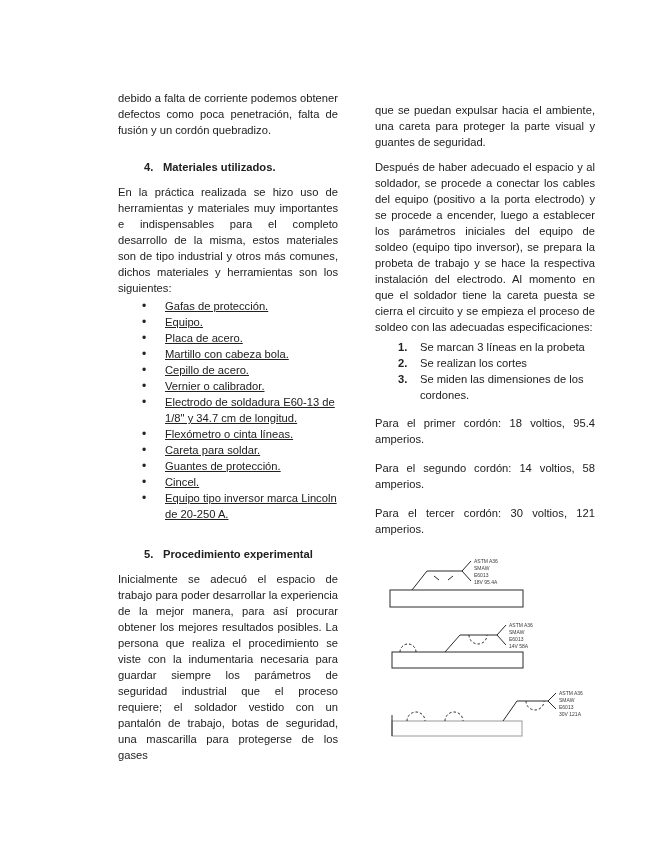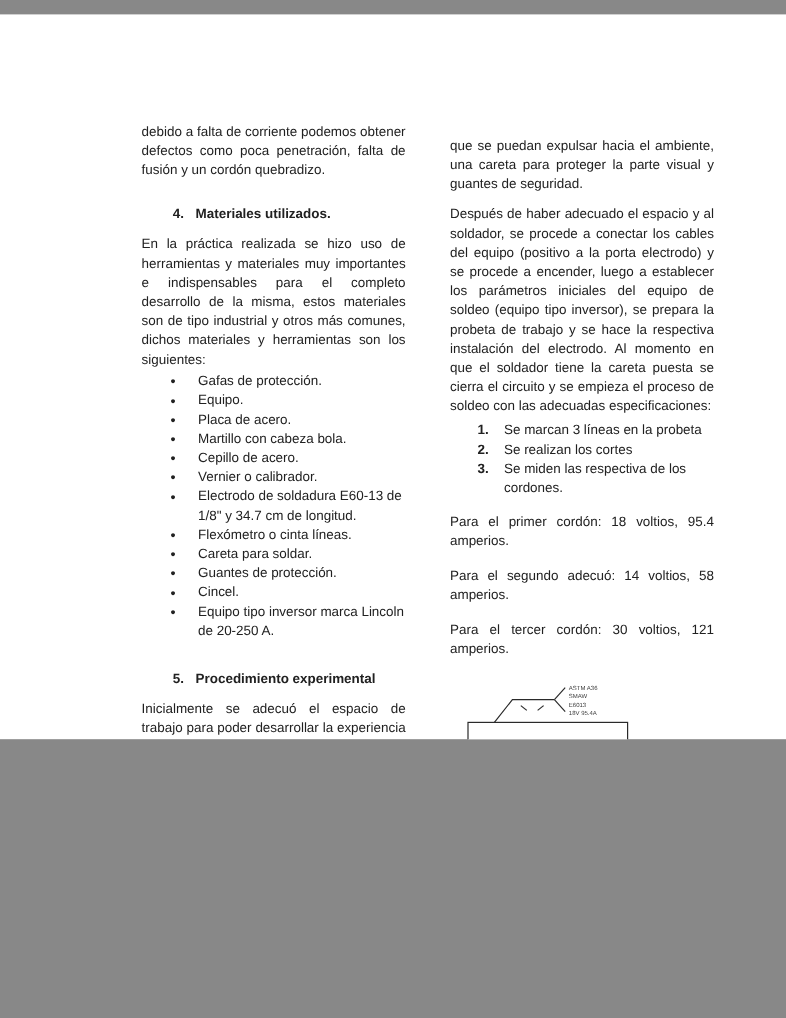--- a/index.html
+++ b/index.html
@@ -1,23 +1,23 @@
 <!DOCTYPE html>
 <html><head>
 <meta charset="utf-8">
 <style>
   html,body{margin:0;padding:0;background:#888;}
   .page{
     position:relative;
-    width:655px;height:604px;
+    width:655px;height:848px;
     background:#ffffff;
     font-family:"Liberation Sans", sans-serif;
     color:#212121;
     overflow:hidden;
-    margin:12px auto;
+    margin:0 auto;
   }
   .col{
     position:absolute;
     width:220px;
     top:90px;
     font-size:11.2px;
     line-height:16px;
   }
   .col-left{left:118px;}
   .col-right{left:375px;top:102px;}
@@ -28,20 +28,21 @@
   .heading{
     font-weight:bold;
     margin:21px 0 9px 0;
     padding-left:26px;
   }
   .heading .hnum{display:inline-block;width:19px;}
   ul.materials{
     list-style:none;
     margin:2px 0 0 0;
     padding:0 0 0 47px;
+    text-decoration:underline;
   }
   ul.materials li{
     position:relative;
     text-align:left;
   }
   ul.materials li::before{
     content:"\2022";
     position:absolute;
     left:-23px;
     font-size:12px;
@@ -111,25 +112,25 @@
     <p class="para">Inicialmente se adecuó el espacio de trabajo para poder desarrollar la experiencia de la mejor manera, para así procurar obtener los mejores resultados posibles. La persona que realiza el procedimiento se viste con la indumentaria necesaria para guardar siempre los parámetros de seguridad industrial que el proceso requiere; el soldador vestido con un pantalón de trabajo, botas de seguridad, una mascarilla para protegerse de los gases</p>
   </div>
 
   <div class="col col-right">
     <p class="para">que se puedan expulsar hacia el ambiente, una careta para proteger la parte visual y guantes de seguridad.</p>
     <p class="para" style="margin-bottom:4px;">Después de haber adecuado el espacio y al soldador, se procede a conectar los cables del equipo (positivo a la porta electrodo) y se procede a encender, luego a establecer los parámetros iniciales del equipo de soldeo (equipo tipo inversor), se prepara la probeta de trabajo y se hace la respectiva instalación del electrodo. Al momento en que el soldador tiene la careta puesta se cierra el circuito y se empieza el proceso de soldeo con las adecuadas especificaciones:</p>
 
     <ol class="steps">
       <li><span class="snum">1.</span><span>Se marcan 3 líneas en la probeta</span></li>
       <li><span class="snum">2.</span><span>Se realizan los cortes</span></li>
-      <li><span class="snum">3.</span><span>Se miden las respectiva de los cordones.</span></li>
+      <li><span class="snum">3.</span><span>Se miden las dimensiones de los cordones.</span></li>
     </ol>
 
     <p class="cordon"><span class="lead">Para el primer cordón:</span><span> 18 voltios, 95.4 amperios.</span></p>
-    <p class="cordon"><span class="lead">Para el segundo adecuó</span><span>: 14 voltios, 58 amperios.</span></p>
+    <p class="cordon"><span class="lead">Para el segundo cordón</span><span>: 14 voltios, 58 amperios.</span></p>
     <p class="cordon"><span class="lead">Para el tercer cordón:</span><span> 30 voltios, 121 amperios.</span></p>
 
     <div class="fig">
       <svg width="230" height="60" viewBox="0 0 230 60">
         <rect class="plate" x="2" y="40" width="133" height="17"></rect>
         <polyline points="24,40 39,21 74,21"></polyline>
         <line x1="46" y1="26" x2="51" y2="30"></line>
         <line x1="60" y1="30" x2="65" y2="26"></line>
         <line x1="74" y1="21" x2="83" y2="11"></line>
         <line x1="74" y1="21" x2="83" y2="31"></line>

